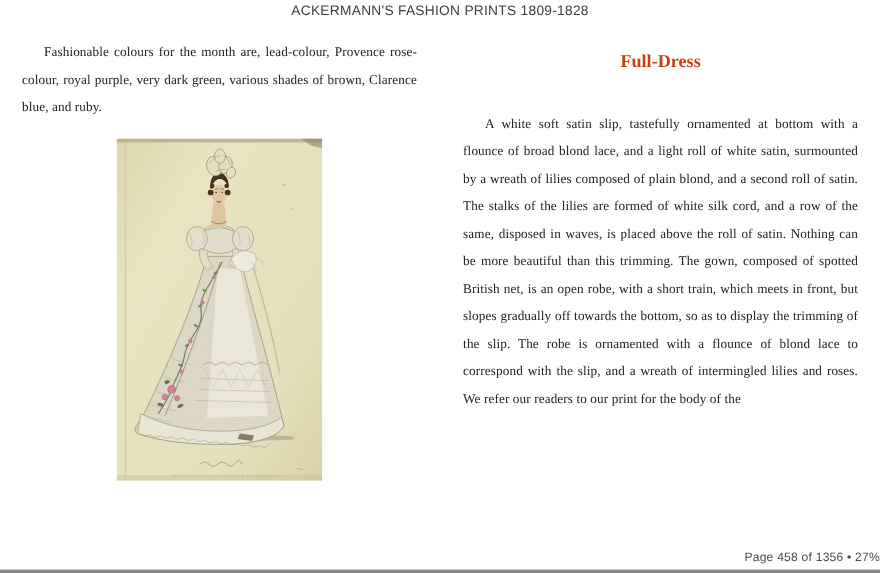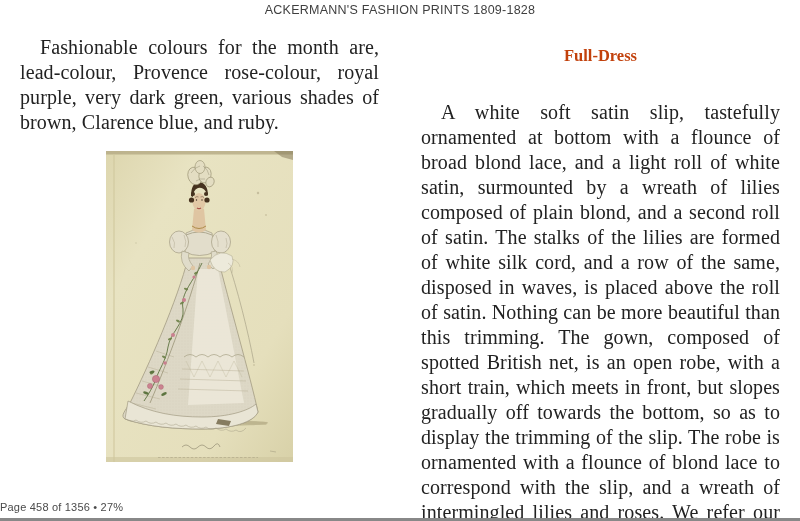--- a/index.html
+++ b/index.html
@@ -25,21 +25,21 @@
     color:var(--chrome-text);
     letter-spacing:.25px;
   }
   .columns{
     position:absolute;top:30px;left:20px;right:20px;
     display:flex;gap:42px;
   }
   .col{width:359px;}
   .body-text{
     margin:0;
-    font-size:20px;
+    font-size:12px;
     line-height:25px;
     color:var(--body-text);
     text-align:justify;
     text-indent:20px;
     letter-spacing:.1px;
   }
   .col-left .body-text{margin-top:5px;}
   .section-heading{
     margin:15px 0 0 0;
     text-align:center;
@@ -49,21 +49,21 @@
     line-height:22px;
   }
   .col-right .body-text{margin-top:33px;}
   .plate-wrap{
     width:187px;height:311px;
     margin:16px auto 0 auto;
   }
   .plate-wrap svg{display:block;}
   .footer{
     position:absolute;bottom:5px;left:0;right:0;
-    text-align:left;
+    text-align:right;
     font-family:"Liberation Sans", sans-serif;
     font-size:11px;
     color:#4a4a4a;
     letter-spacing:.2px;
   }
 </style>
 </head>
 <body>
 
 <div class="page">

